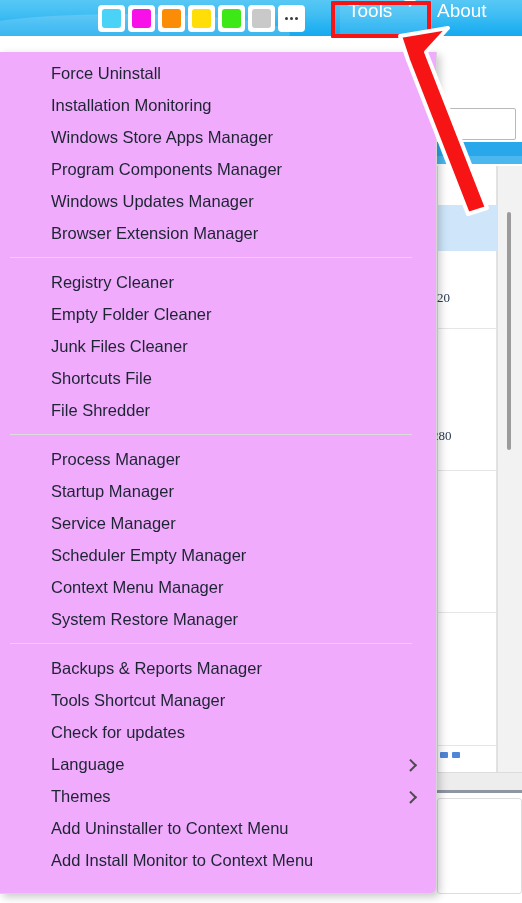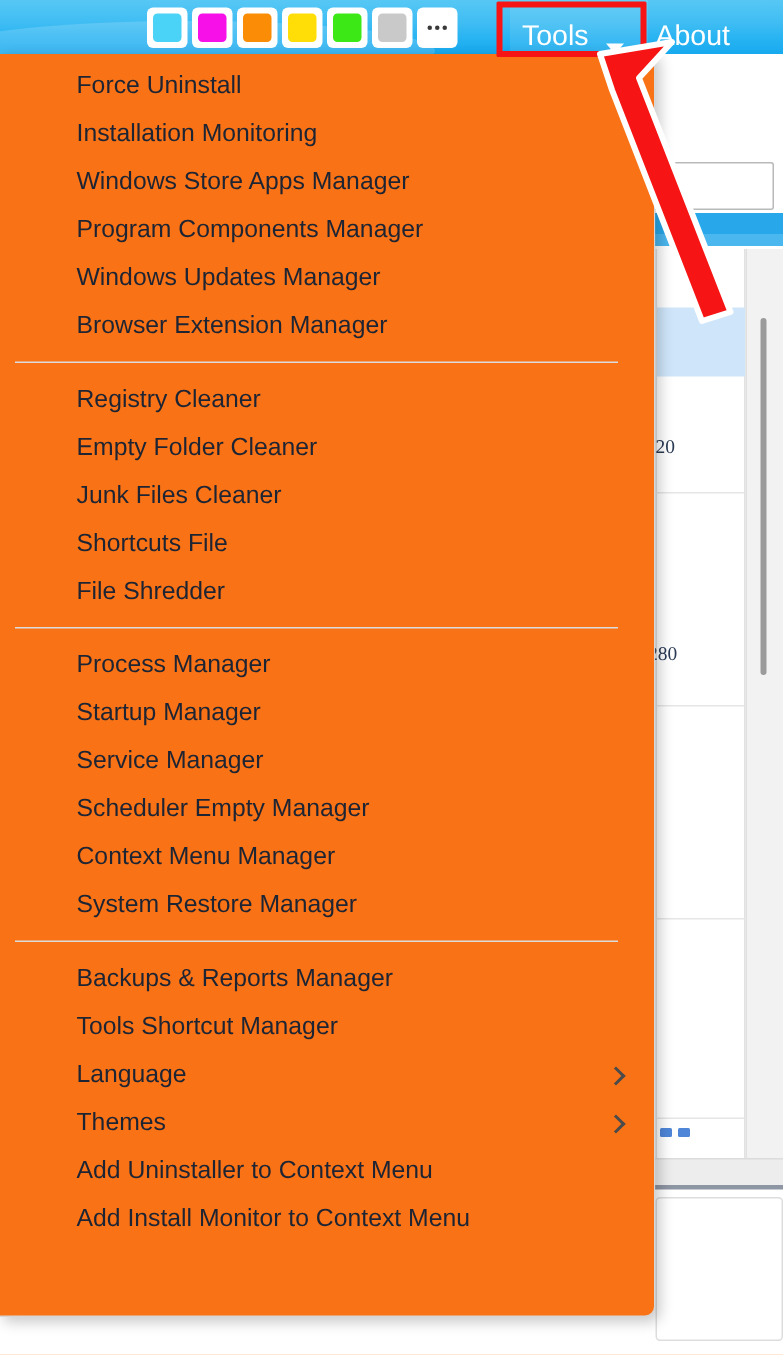--- a/index.html
+++ b/index.html
@@ -187,21 +187,21 @@
     background: #3a3a3a;
     display: block;
   }
 
   
   .toolbar-menu {
     position: absolute;
     top: 0;
     height: 36px;
     display: flex;
-    align-items: flex-end;
+    align-items: flex-start;
     color: #ffffff;
     font-size: 19px;
     font-family: "Liberation Sans", sans-serif;
   }
   #tools-menu {
     left: 340px;
     width: 92px;
     padding-left: 8px;
     background: rgba(255,255,255,0.10);
     gap: 8px;
@@ -226,24 +226,24 @@
     width: 100px; height: 37px;
     border: 4px solid #f71414;
     border-radius: 1px;
     z-index: 40;
     pointer-events: none;
   }
 
   
   .dropdown {
     position: absolute;
-    left: 0px; top: 36px;
+    left: 0px; top: 52px;
     width: 437px;
     height: 842px;
-    background: #f97316;
+    background: #f0abfc;
     border: 1px solid #d6d6d6;
     border-left: none;
     border-top: none;
     border-bottom-right-radius: 7px;
     box-shadow: 3px 3px 9px rgba(0,0,0,0.22);
     z-index: 20;
     padding-top: 5px;
   }
 
   .menu-item {
@@ -414,20 +414,23 @@
         <span>System Restore Manager</span>
       </div>
       <div class="menu-sep"></div>
       <div class="menu-item">
         <span>Backups &amp; Reports Manager</span>
       </div>
       <div class="menu-item">
         <span>Tools Shortcut Manager</span>
       </div>
       <div class="menu-item">
+        <span>Check for updates</span>
+      </div>
+      <div class="menu-item">
         <span>Language</span>
         <span class="chev"></span>
       </div>
       <div class="menu-item">
         <span>Themes</span>
         <span class="chev"></span>
       </div>
       <div class="menu-item">
         <span>Add Uninstaller to Context Menu</span>
       </div>

